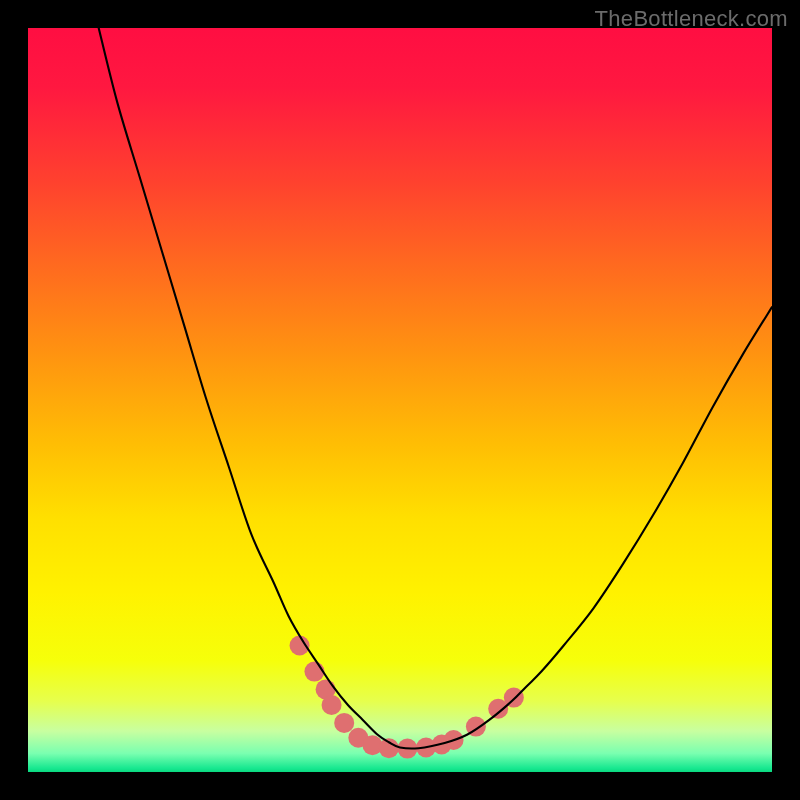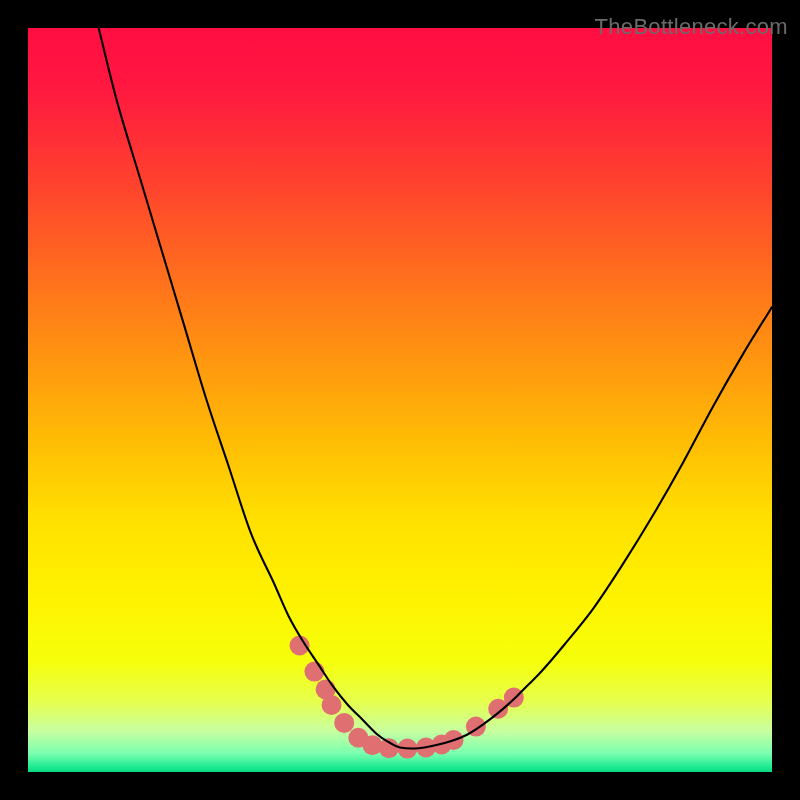--- a/index.html
+++ b/index.html
@@ -13,21 +13,20 @@
   }
   .watermark {
     position: absolute;
     top: 6px;
     right: 12px;
     font-family: Arial, Helvetica, sans-serif;
     font-size: 22px;
     color: #6b6b6b;
     letter-spacing: 0.3px;
     z-index: 10;
-    margin-top: 8px;
   }
   .frame {
     position: absolute;
     left: 28px;
     top: 28px;
     width: 744px;
     height: 744px;
     box-sizing: border-box;
   }
   svg {

